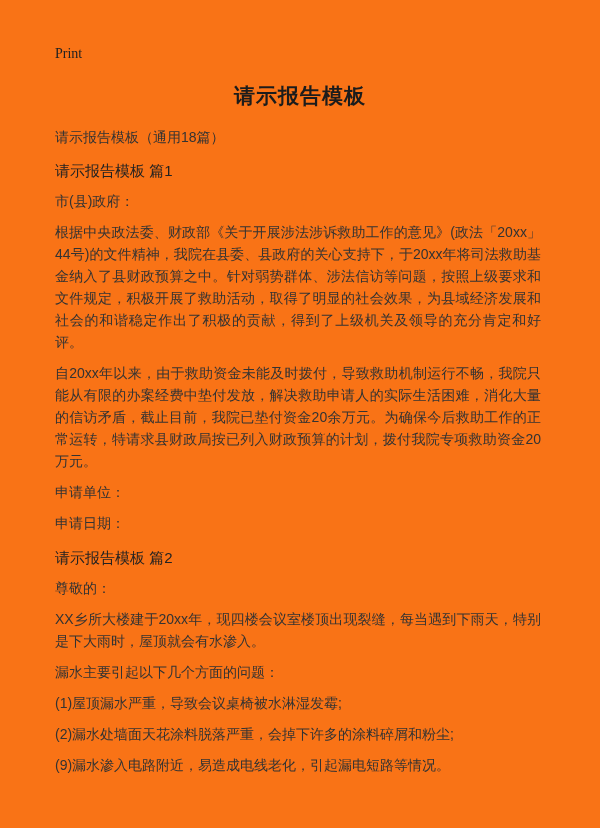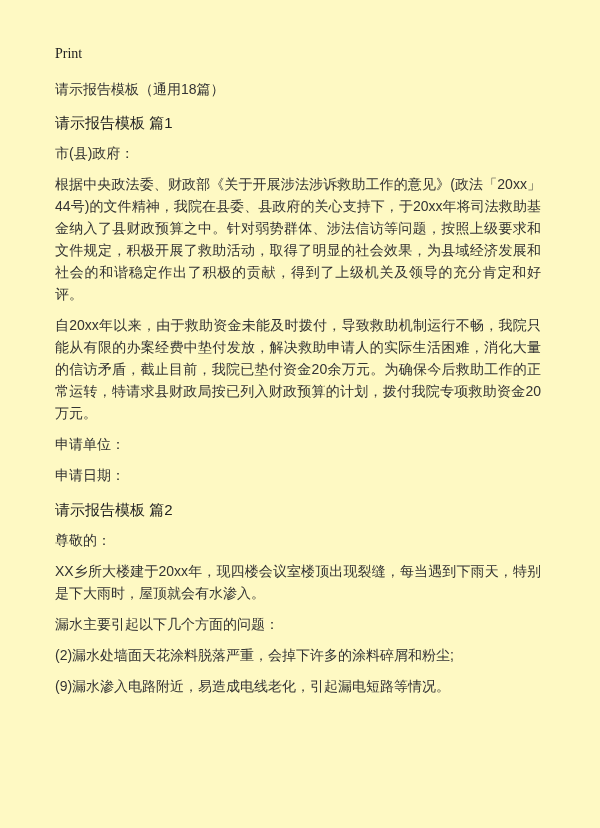--- a/index.html
+++ b/index.html
@@ -5,21 +5,21 @@
   html, body {
     margin: 0;
     padding: 0;
     background: #ffffff;
   }
   .page {
     position: relative;
     width: 600px;
     height: 828px;
     margin: 0 auto;
-    background: #fef9c3;
+    background: #f97316;
     box-sizing: border-box;
     padding: 46px 55px 0 55px;
     font-family: "Liberation Sans", sans-serif;
     color: #333333;
     overflow: hidden;
   }
   .print-link {
     font-family: "Liberation Serif", serif;
     font-size: 14px;
     color: #222222;
@@ -52,32 +52,34 @@
     color: #333333;
   }
 </style>
 </head>
 <body>
 
 <div class="page">
 
   <div class="print-link">Print</div>
 
+  <h1 class="doc-title">请示报告模板</h1>
 
   <p class="doc-subtitle">请示报告模板（通用18篇）</p>
 
   <h2 class="section-heading">请示报告模板 篇1</h2>
 
   <p class="para">市(县)政府：</p>
   <p class="para">根据中央政法委、财政部《关于开展涉法涉诉救助工作的意见》(政法「20xx」44号)的文件精神，我院在县委、县政府的关心支持下，于20xx年将司法救助基金纳入了县财政预算之中。针对弱势群体、涉法信访等问题，按照上级要求和文件规定，积极开展了救助活动，取得了明显的社会效果，为县域经济发展和社会的和谐稳定作出了积极的贡献，得到了上级机关及领导的充分肯定和好评。</p>
   <p class="para">自20xx年以来，由于救助资金未能及时拨付，导致救助机制运行不畅，我院只能从有限的办案经费中垫付发放，解决救助申请人的实际生活困难，消化大量的信访矛盾，截止目前，我院已垫付资金20余万元。为确保今后救助工作的正常运转，特请求县财政局按已列入财政预算的计划，拨付我院专项救助资金20万元。</p>
   <p class="para">申请单位：</p>
   <p class="para">申请日期：</p>
 
   <h2 class="section-heading">请示报告模板 篇2</h2>
 
   <p class="para">尊敬的：</p>
   <p class="para">XX乡所大楼建于20xx年，现四楼会议室楼顶出现裂缝，每当遇到下雨天，特别是下大雨时，屋顶就会有水渗入。</p>
   <p class="para">漏水主要引起以下几个方面的问题：</p>
+  <p class="para">(1)屋顶漏水严重，导致会议桌椅被水淋湿发霉;</p>
   <p class="para">(2)漏水处墙面天花涂料脱落严重，会掉下许多的涂料碎屑和粉尘;</p>
   <p class="para">(9)漏水渗入电路附近，易造成电线老化，引起漏电短路等情况。</p>
 
 </div>
 
 </body></html>

